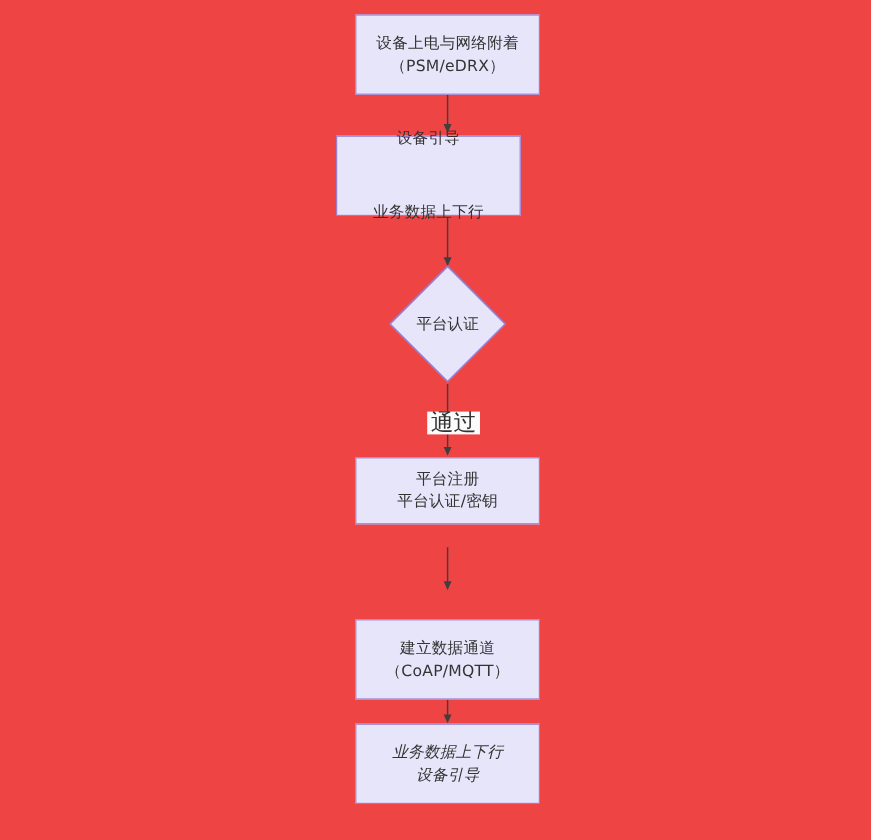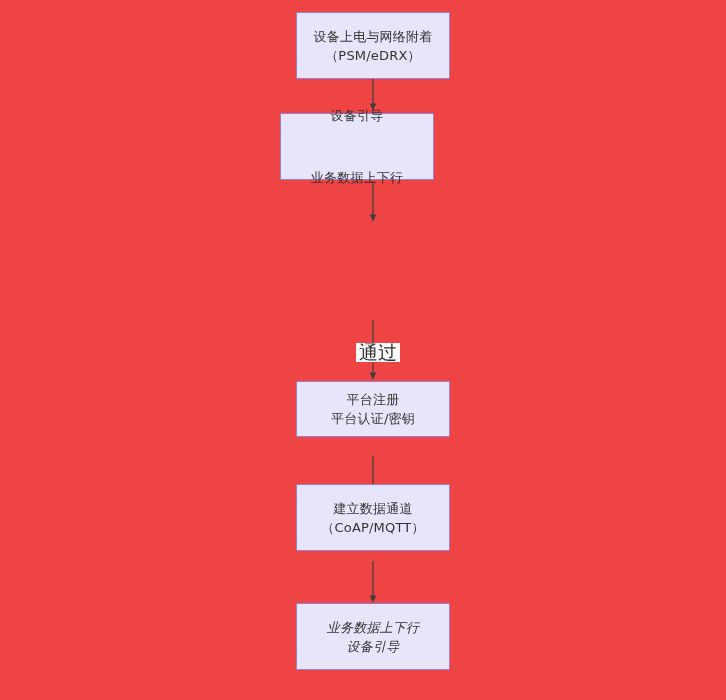--- a/index.html
+++ b/index.html
@@ -111,29 +111,35 @@
   <div class="node node-rect" style="left:296px; top:12px;">
     <span class="node-line">设备上电与网络附着</span>
     <span class="node-line">（PSM/eDRX）</span>
   </div>
 
   <div class="node node-rect" style="left:280px; top:113px;gap:43px;">
     <span class="node-line">设备引导</span>
     <span class="node-line">业务数据上下行</span>
   </div>
 
+  <div class="diamond-wrap" style="left:324px; top:221px;">
+    <svg class="diamond-shape" viewBox="0 0 98 98">
+      <polygon points="49,1 97,49 49,97 1,49" fill="#e7e5fa" stroke="#9a7fd1" stroke-width="1.4"></polygon>
+    </svg>
+    <div class="diamond-label">平台认证</div>
+  </div>
 
   <div class="edge-label" style="left:356px; top:343px;">通过</div>
 
   <div class="node node-rect" style="left:296px; top:381px; height:56px;">
     <span class="node-line">平台注册</span>
     <span class="node-line">平台认证/密钥</span>
   </div>
 
-  <div class="node node-rect" style="left:296px; top:484px;">
+  <div class="node node-rect" style="left:296px; top:516px;">
     <span class="node-line">建立数据通道</span>
     <span class="node-line">（CoAP/MQTT）</span>
   </div>
 
   <div class="node node-rect" style="left:296px; top:603px;font-style:italic;">
     <span class="node-line">业务数据上下行</span>
     <span class="node-line">设备引导</span>
   </div>
 
 </div>

